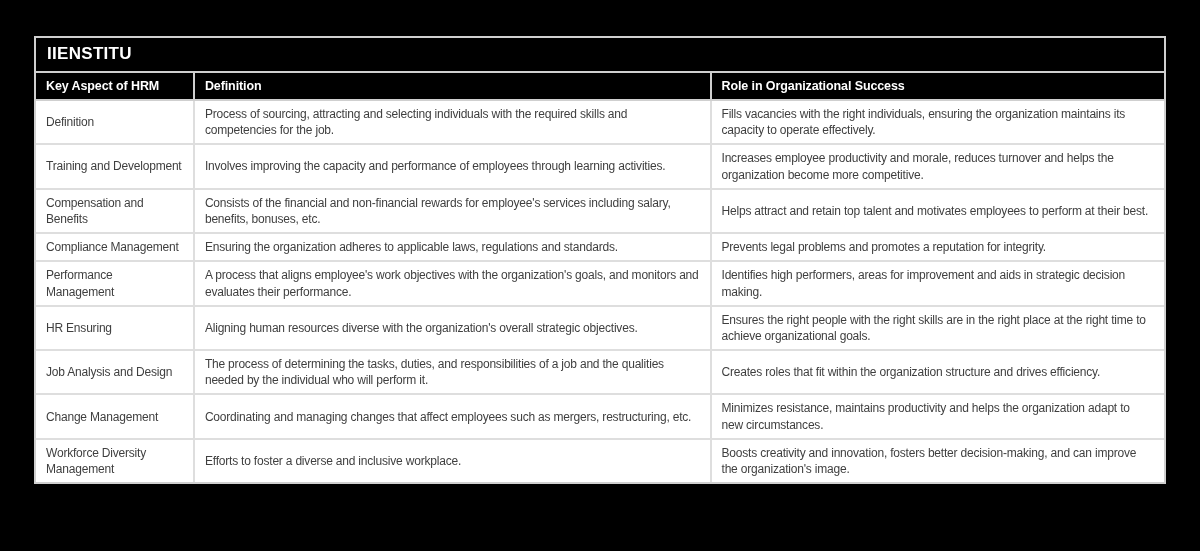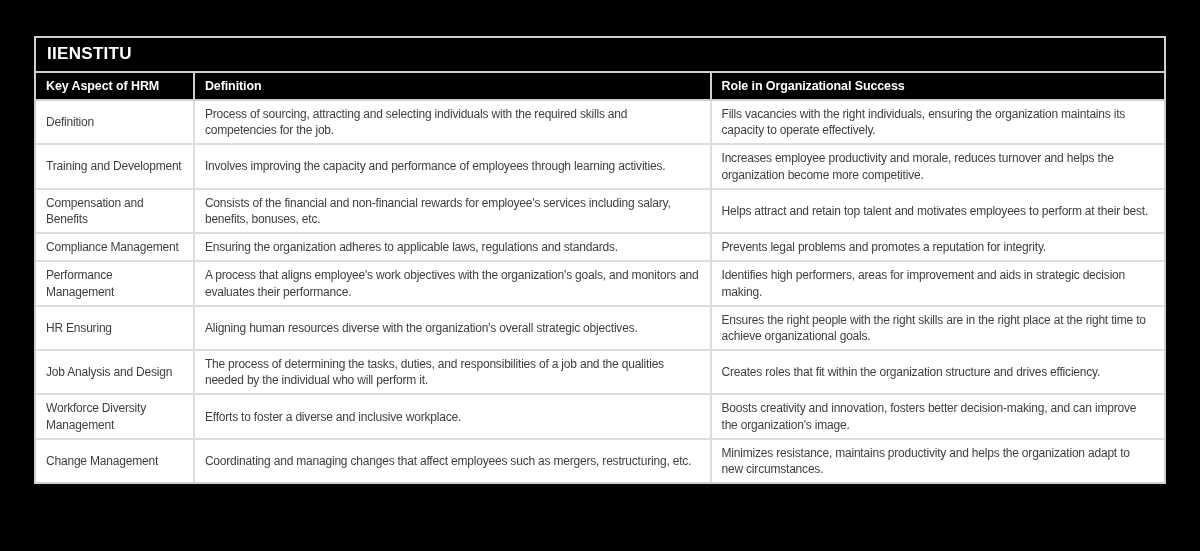--- a/index.html
+++ b/index.html
@@ -115,25 +115,25 @@
             <td>HR Ensuring</td>
             <td>Aligning human resources diverse with the organization's overall strategic objectives.</td>
             <td>Ensures the right people with the right skills are in the right place at the right time to achieve organizational goals.</td>
           </tr>
           <tr>
             <td>Job Analysis and Design</td>
             <td>The process of determining the tasks, duties, and responsibilities of a job and the qualities needed by the individual who will perform it.</td>
             <td>Creates roles that fit within the organization structure and drives efficiency.</td>
           </tr>
           <tr>
+            <td>Change Management</td>
+            <td>Coordinating and managing changes that affect employees such as mergers, restructuring, etc.</td>
+            <td>Minimizes resistance, maintains productivity and helps the organization adapt to new circumstances.</td>
+          </tr>
+          <tr>
             <td>Workforce Diversity Management</td>
             <td>Efforts to foster a diverse and inclusive workplace.</td>
             <td>Boosts creativity and innovation, fosters better decision-making, and can improve the organization's image.</td>
-          </tr>
-          <tr>
-            <td>Change Management</td>
-            <td>Coordinating and managing changes that affect employees such as mergers, restructuring, etc.</td>
-            <td>Minimizes resistance, maintains productivity and helps the organization adapt to new circumstances.</td>
           </tr>
         </tbody>
     </table>
   </div>
 </div>
 
 </body></html>

